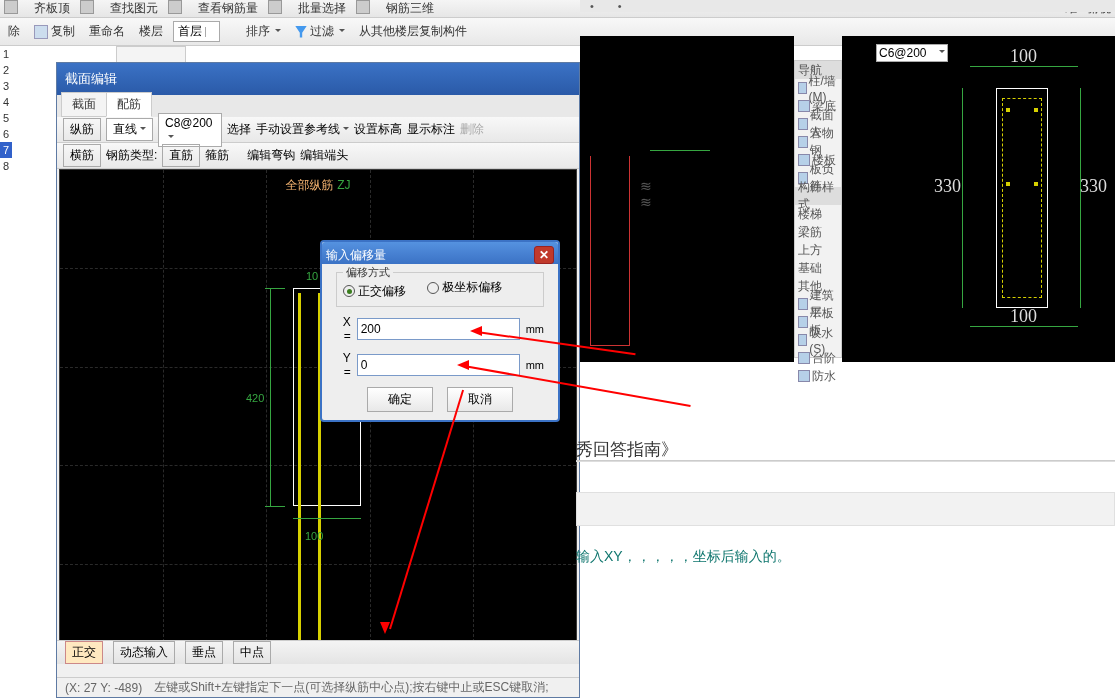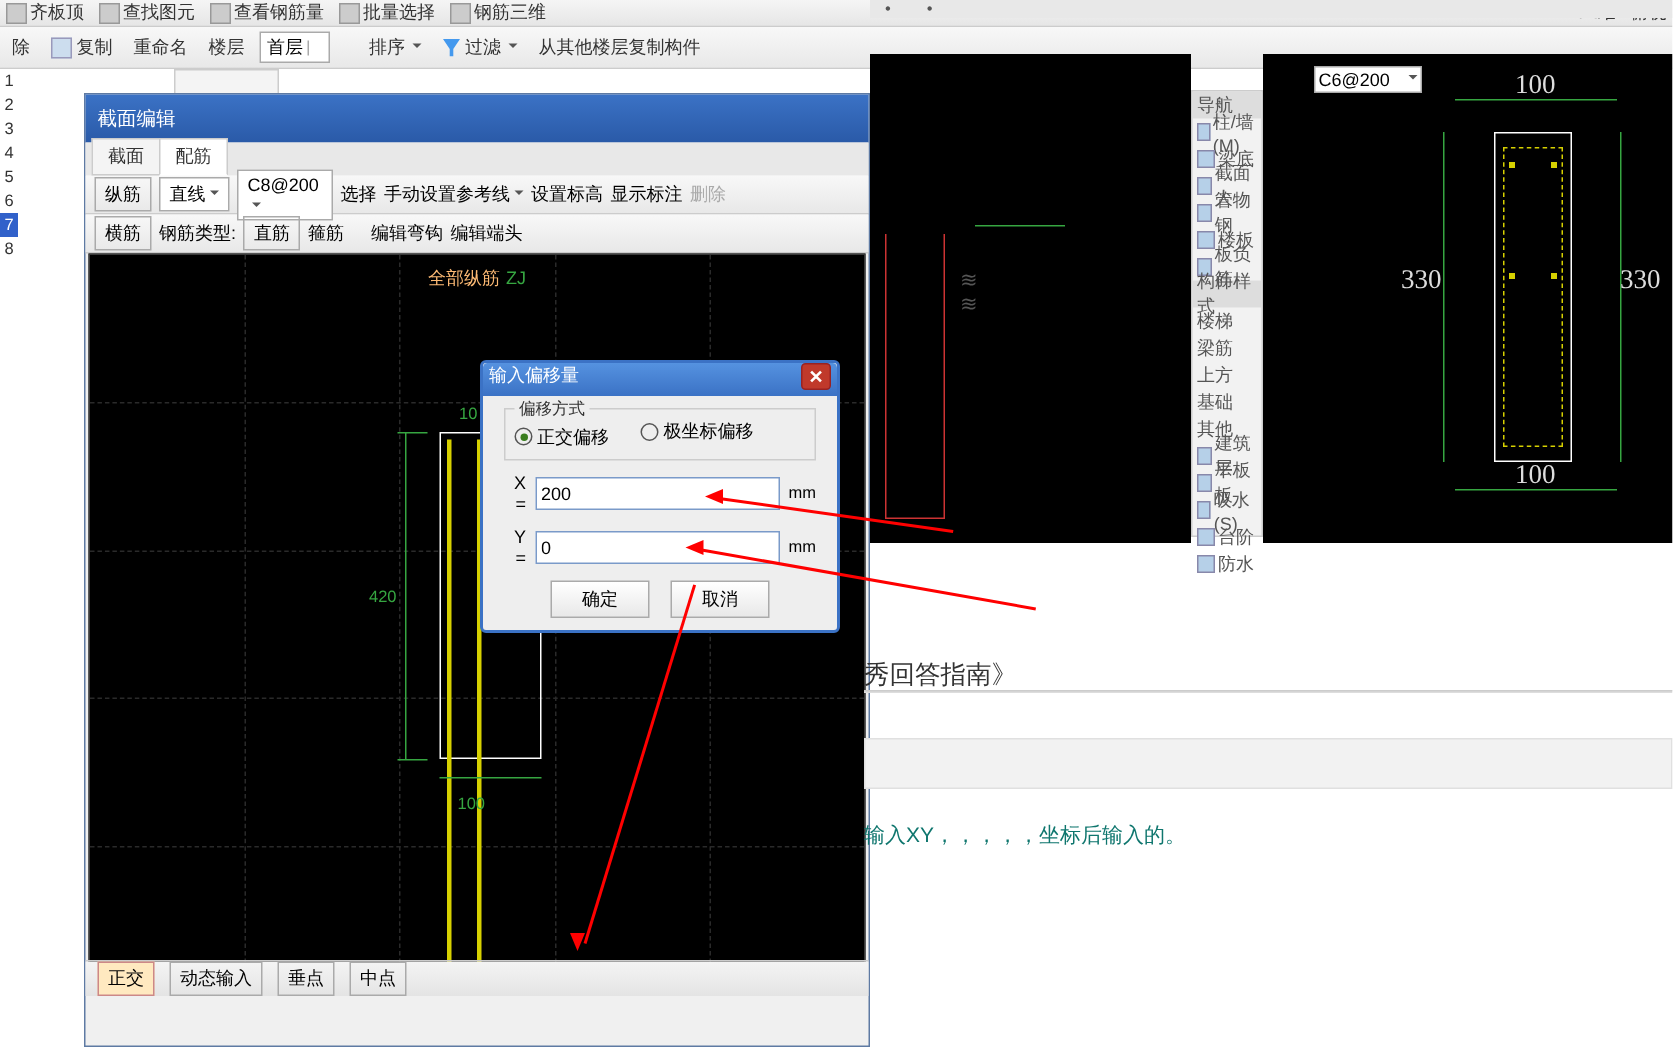--- a/index.html
+++ b/index.html
@@ -1,18 +1,18 @@
 <!DOCTYPE html>
 <html><head>
 <meta charset="utf-8">
 <style>
 *{box-sizing:border-box;margin:0;padding:0;font-family:"Microsoft YaHei",SimSun,Arial,sans-serif;font-size:12px}
 body{background:#fff;width:1115px;height:698px;overflow:hidden;position:relative}
 .top-toolbar{height:18px;background:linear-gradient(#f5f5f5,#e6e6e6);border-bottom:1px solid #ccc;display:flex;align-items:center;gap:10px;padding:0 4px}
-.top-toolbar .item{display:flex;align-items:center;gap:2px;color:#333;font-size:11px}
+.top-toolbar .item{display:flex;align-items:flex-start;gap:16px;color:#333;font-size:11px}
 .top-toolbar .icon{width:14px;height:14px;background:#ccc;border:1px solid #999}
 .toolbar2{height:28px;background:linear-gradient(#f8f8f8,#e8e8e8);border-bottom:1px solid #ccc;display:flex;align-items:center;gap:6px;padding:0 4px}
 .toolbar2 .btn{display:flex;align-items:center;gap:3px;color:#333;padding:2px 4px}
 .toolbar2 .sel{border:1px solid #aaa;background:#fff;padding:1px 4px;display:flex;align-items:center}
 .toolbar2 .drop{width:10px;height:10px;border-left:1px solid #aaa;margin-left:3px}
 .left-col{position:absolute;left:0;top:46px;width:12px;height:200px}
 .left-col div{height:16px;color:#333;font-size:11px;text-align:center;line-height:16px}
 .left-col .sel{background:#3161ca;color:#fff}
 .prop-tab{position:absolute;left:116px;top:46px;border:1px solid #ccc;padding:18px 10px;background:#f4f4f4;color:#a16207;font-size:12px}
 .jm-window{position:absolute;left:56px;top:62px;width:524px;height:636px;border:1px solid #5e7aa3;background:#f0f0f0}
@@ -26,21 +26,21 @@
 .jm-tb .drop{border:3px solid transparent;border-top-color:#555;display:inline-block;margin-left:3px}
 .canvas{background:#000;height:494px;position:relative;border:1px solid #3a3a3a;margin:0 2px}
 .canvas .title{position:absolute;top:6px;left:50%;transform:translateX(-50%);color:#36a641;font-size:14px}
 .canvas .title .w{color:#fdba74}
 .grid-line-h{position:absolute;width:100%;border-top:1px dashed #2a2a2a}
 .grid-line-v{position:absolute;height:100%;border-left:1px dashed #2a2a2a}
 .white-rect{position:absolute;border:1.5px solid #fff;background:transparent}
 .yellow-line{position:absolute;background:#d6d000}
 .dim{position:absolute;color:#36a641;font-size:11px}
 .offset-dialog{position:absolute;left:320px;top:240px;width:240px;border:2px solid #3b72c5;background:#eee;border-radius:4px}
-.offset-dialog .ttl{height:22px;background:linear-gradient(#5592e0,#3b72c5);color:#fff;display:flex;align-items:flex-start;justify-content:space-between;padding:0 4px;font-size:12px;border-radius:3px 3px 0 0}
+.offset-dialog .ttl{height:22px;background:linear-gradient(#5592e0,#3b72c5);color:#fff;display:flex;align-items:flex-end;justify-content:space-between;padding:0 4px;font-size:12px;border-radius:3px 3px 0 0}
 .offset-dialog .close{width:20px;height:18px;background:#c0392b;border:1px solid #922;color:#fff;text-align:center;line-height:16px;border-radius:3px;font-weight:bold}
 .offset-dialog .body{padding:8px 14px}
 .fieldset{border:1px solid #ccc;padding:6px;margin-bottom:8px;position:relative}
 .fieldset .legend{position:absolute;top:-8px;left:6px;background:#eee;padding:0 3px;font-size:11px;color:#333}
 .radio{display:inline-flex;align-items:center;gap:3px;margin-right:18px}
 .radio .circ{width:12px;height:12px;border:1px solid #555;border-radius:50%;display:flex;align-items:center;justify-content:center}
 .radio.checked .circ::after{content:'';width:5px;height:5px;background:#3a7d1e;border-radius:50%}
 .inp-row{display:flex;align-items:center;gap:6px;margin-bottom:8px}
 .inp-row .lbl{width:28px;text-align:right}
 .inp-row input{flex:1;border:1px solid #7a9ac9;padding:3px;height:22px}
@@ -198,20 +198,24 @@
 
     <div style="position:absolute;left:262px;top:475px;color:#d6d000;font-size:14px">✕</div>
   </div>
 
   <div class="statusbar">
     <span class="toggle active">正交</span>
     <span class="toggle">动态输入</span>
     <span class="toggle">垂点</span>
     <span class="toggle">中点</span>
   </div>
+  <div class="hint">
+    <span>(X: 27 Y: -489)</span>
+    <span>左键或Shift+左键指定下一点(可选择纵筋中心点);按右键中止或ESC键取消;</span>
+  </div>
 </div>
 
 <div class="offset-dialog">
   <div class="ttl">
     <span>输入偏移量</span>
     <span class="close">✕</span>
   </div>
   <div class="body">
     <div class="fieldset">
       <span class="legend">偏移方式</span>

